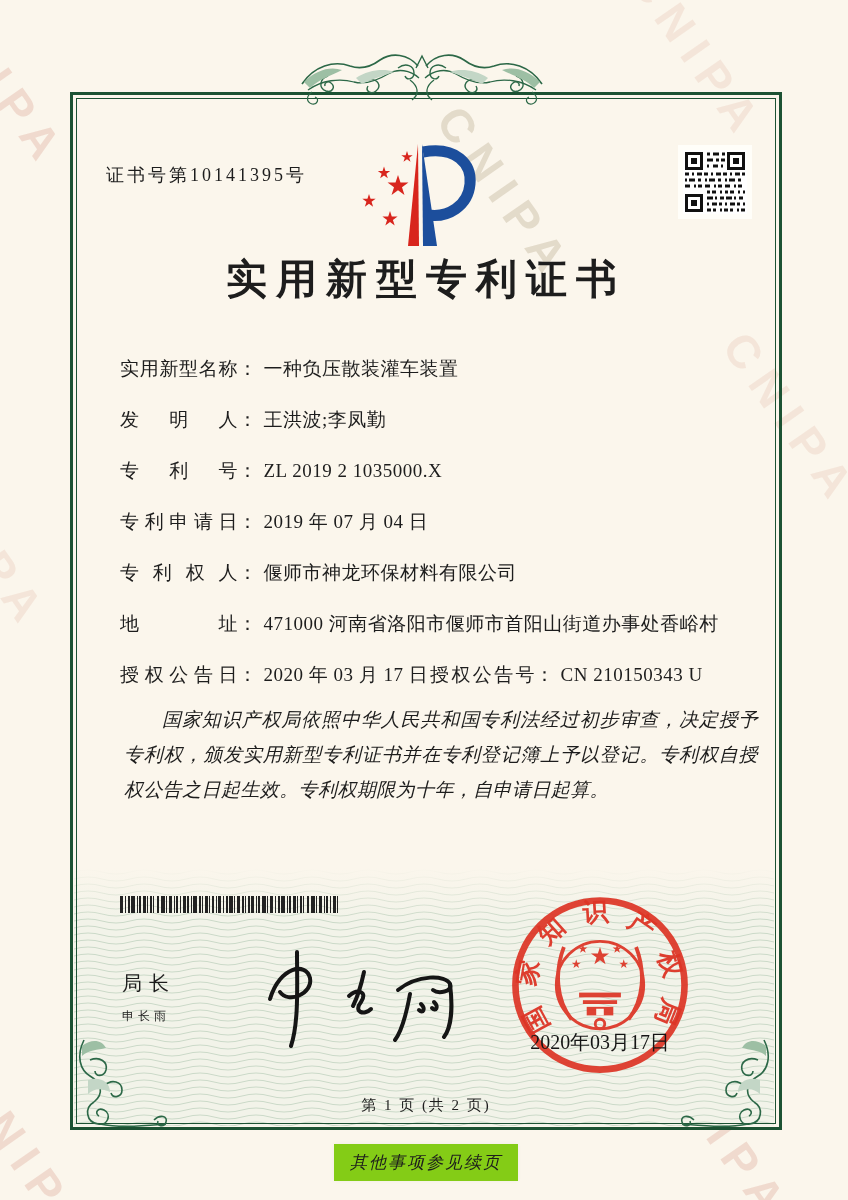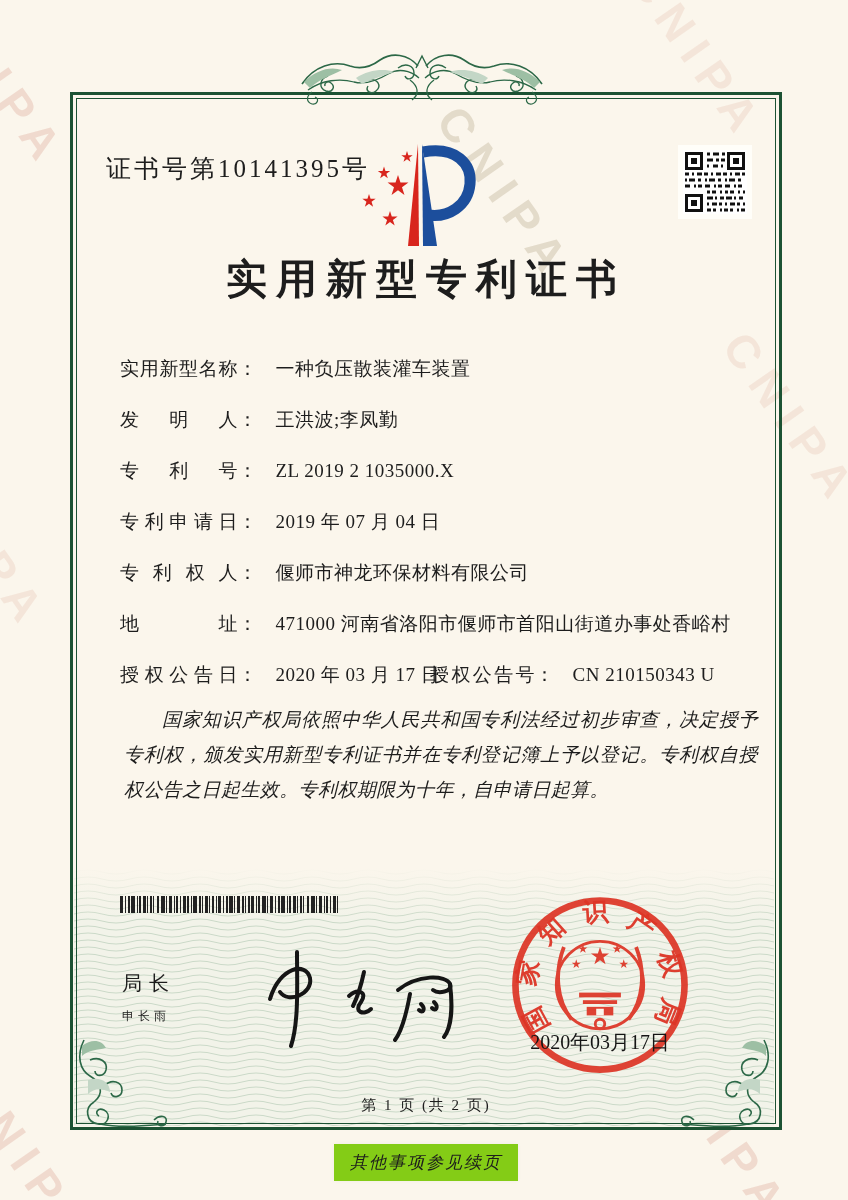--- a/index.html
+++ b/index.html
@@ -28,39 +28,39 @@
     position:absolute; left:74px; top:868px; width:700px; height:258px;
     background:#f2f3e9;
   }
   .guilloche-fade{
     position:absolute; left:0; top:0; width:100%; height:52px;
     background:linear-gradient(#fbf6ec,rgba(251,246,236,0));
   }
   .orn{position:absolute; pointer-events:none;}
   
   .cert-no{
-    position:absolute; left:106px; top:152px;
-    font-size:25px; letter-spacing:3px;
+    position:absolute; left:106px; top:163px;
+    font-size:18px; letter-spacing:3px;
   }
   .logo{position:absolute; left:356px; top:140px;}
   .qr-box{
     position:absolute; left:678px; top:145px; width:74px; height:74px;
     background:#fffef9; display:flex; align-items:center; justify-content:center;
   }
   .title{
     position:absolute; left:426px; top:252px; transform:translateX(-50%);
     font-size:41px; font-weight:bold; letter-spacing:9px; white-space:nowrap;
   }
   
   .field{position:absolute; left:120px; font-size:19px; white-space:nowrap; letter-spacing:0.5px;}
   .flabel{
     display:inline-block; width:118px; text-align:justify; text-align-last:justify;
     vertical-align:bottom;
   }
-  .fvalue{margin-left:18px;}
+  .fvalue{margin-left:6px;}
   .field-right{left:390px;}
   .field-right .flabel{width:105px;padding-left:40px;}
   
   .body-text{
     position:absolute; left:120px; top:698px; width:642px;
     font-size:19px; line-height:35px; font-style:italic;
     text-align:justify; letter-spacing:0.4px;
   }
   .body-text p{margin:4px; text-indent:2em;}
   

